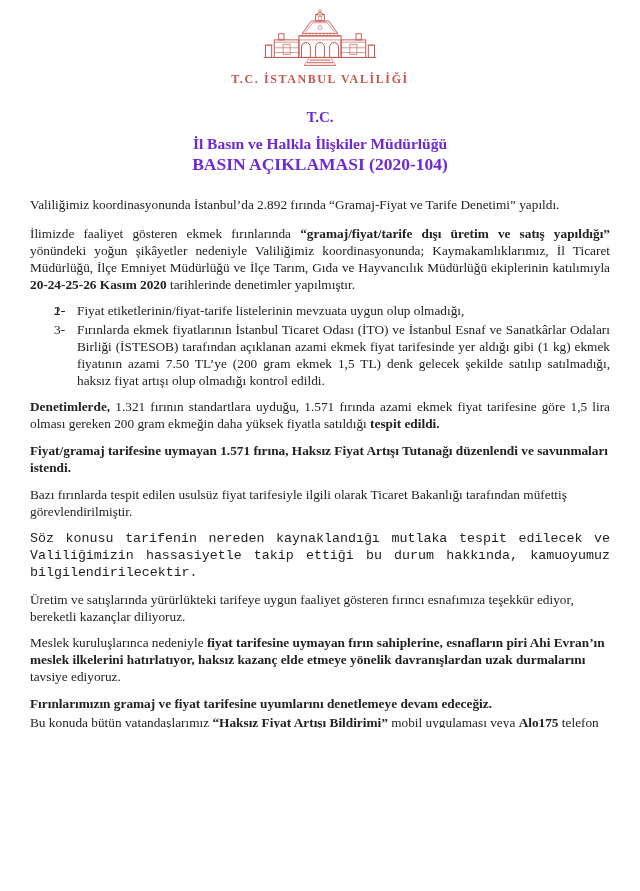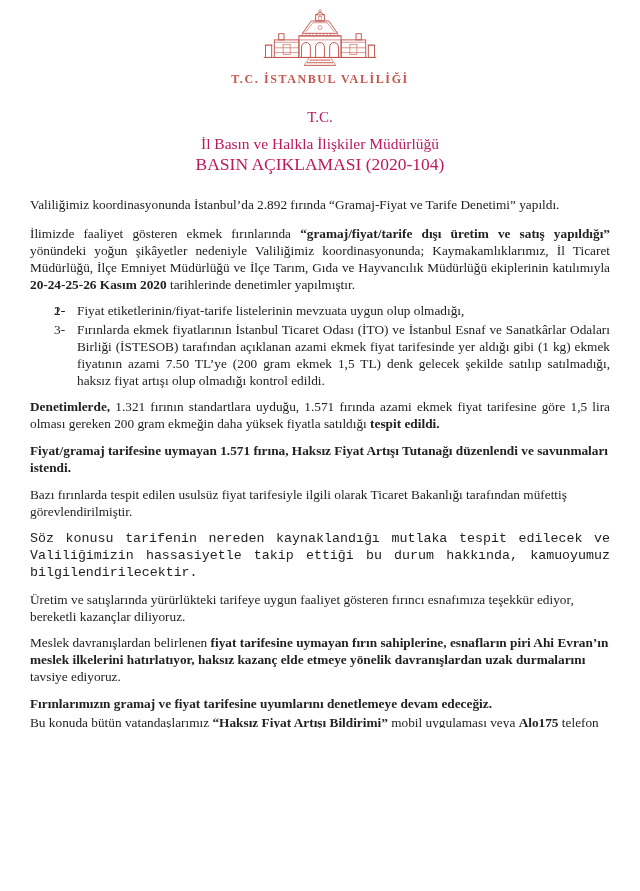--- a/index.html
+++ b/index.html
@@ -10,21 +10,21 @@
     margin: 0 auto; position: relative;
   }
   .logo-wrap { text-align: center; padding-top: 8px; }
   .logo-wrap svg { display: block; margin: 0 auto; }
   .lg { stroke: var(--logo); fill: none; stroke-width: 1.1; }
   .lg-thin { stroke: var(--logo); fill: none; stroke-width: 0.7; }
   .logo-text {
     font-size: 12px; font-weight: bold; letter-spacing: 1.6px;
     color: var(--logo); margin-top: 2px; font-family: "Liberation Serif", serif;
   }
-  .hdr { text-align: center; font-weight: normal; color: #be185d; }
+  .hdr { text-align: center; font-weight: bold; color: #6d28d9; }
   .hdr-tc { font-size: 15px; line-height: 17px; margin-top: 22px; }
   .hdr-valilik { font-size: 15px; line-height: 18px; }
   .hdr-mudurluk { font-size: 15.5px; line-height: 18px; margin-top: 9px; }
   .doc-title { font-size: 17.5px; line-height: 23px; margin-top: 13px; }
   .doc-title2 { margin-top: 0; }
   .doc-body { margin: 20px 30px 0 30px; font-size: 13.3px; line-height: 17px; }
   .para { margin: 0 0 10px 0; }
   .para b { font-weight: bold; }
   .li { position: relative; padding-left: 47px; margin-bottom: 2px; }
   .li .num { position: absolute; left: 24px; top: 0; }
@@ -99,19 +99,19 @@
       <p class="para" style="margin-bottom: 12px;"><span>Valiliğimiz koordinasyonunda İstanbul’da 2.892 fırında “Gramaj-Fiyat ve Tarife Denetimi” yapıldı.</span></p>
       <p class="para" style="text-align: justify; margin-bottom: 9px;"><span>İlimizde faaliyet gösteren ekmek fırınlarında </span><b>“gramaj/fiyat/tarife dışı üretim ve satış yapıldığı”</b><span> yönündeki yoğun şikâyetler nedeniyle Valiliğimiz koordinasyonunda; Kaymakamlıklarımız, İl Ticaret Müdürlüğü, İlçe Emniyet Müdürlüğü ve İlçe Tarım, Gıda ve Hayvancılık Müdürlüğü ekiplerinin katılımıyla </span><b>20-24-25-26 Kasım 2020</b><span> tarihlerinde denetimler yapılmıştır.</span></p>
       <p class="para li" style="margin-bottom: 2px;"><span class="num">1-</span></p>
       <p class="para li" style="margin-bottom: 2px;"><span class="num">2-</span><span>Fiyat etiketlerinin/fiyat-tarife listelerinin mevzuata uygun olup olmadığı,</span></p>
       <p class="para li" style="text-align: justify; margin-bottom: 9px;"><span class="num">3-</span><span>Fırınlarda ekmek fiyatlarının İstanbul Ticaret Odası (İTO) ve İstanbul Esnaf ve Sanatkârlar Odaları Birliği (İSTESOB) tarafından açıklanan azami ekmek fiyat tarifesinde yer aldığı gibi (1 kg) ekmek fiyatının azami 7.50 TL’ye (200 gram ekmek 1,5 TL) denk gelecek şekilde satılıp satılmadığı, haksız fiyat artışı olup olmadığı kontrol edildi.</span></p>
       <p class="para" style="text-align: justify; margin-bottom: 10px;"><b>Denetimlerde,</b><span> 1.321 fırının standartlara uyduğu, 1.571 fırında azami ekmek fiyat tarifesine göre 1,5 lira olması gereken 200 gram ekmeğin daha yüksek fiyatla satıldığı </span><b>tespit edildi.</b></p>
       <p class="para" style="margin-bottom: 10px;"><b>Fiyat/gramaj tarifesine uymayan 1.571 fırına, Haksız Fiyat Artışı Tutanağı düzenlendi ve savunmaları istendi.</b></p>
       <p class="para" style="margin-bottom: 10px;"><span>Bazı fırınlarda tespit edilen usulsüz fiyat tarifesiyle ilgili olarak Ticaret Bakanlığı tarafından müfettiş görevlendirilmiştir.</span></p>
       <p class="para" style="text-align: justify; margin-bottom: 10px; font-family: Liberation Mono, monospace;"><span>Söz konusu tarifenin nereden kaynaklandığı mutlaka tespit edilecek ve Valiliğimizin hassasiyetle takip ettiği bu durum hakkında, kamuoyumuz bilgilendirilecektir.</span></p>
       <p class="para" style="margin-bottom: 9px;"><span>Üretim ve satışlarında yürürlükteki tarifeye uygun faaliyet gösteren fırıncı esnafımıza teşekkür ediyor, bereketli kazançlar diliyoruz.</span></p>
-      <p class="para" style="margin-bottom: 10px;"><span>Meslek davranışlardan belirlenen </span><b>fiyat tarifesine uymayan fırın sahiplerine, esnafların piri Ahi Evran’ın meslek ilkelerini hatırlatıyor, haksız kazanç elde etmeye yönelik davranışlardan uzak durmalarını</b><span> tavsiye ediyoruz.</span></p>
+      <p class="para" style="margin-bottom: 10px;"><span>Meslek kuruluşlarınca nedeniyle </span><b>fiyat tarifesine uymayan fırın sahiplerine, esnafların piri Ahi Evran’ın meslek ilkelerini hatırlatıyor, haksız kazanç elde etmeye yönelik davranışlardan uzak durmalarını</b><span> tavsiye ediyoruz.</span></p>
       <p class="para" style="margin-bottom: 2px;"><b>Fırınlarımızın gramaj ve fiyat tarifesine uyumlarını denetlemeye devam edeceğiz.</b></p>
       <p class="para" style="margin-bottom: 8px;"><span>Bu konuda bütün vatandaşlarımız </span><b>“Haksız Fiyat Artışı Bildirimi”</b><span> mobil uygulaması veya </span><b>Alo175</b><span> telefon hattı üzerinden başvuru yapabilmektedir.</span></p>
       <p class="para" style="margin-bottom: 0px;"><span>Kamuoyuna saygıyla duyurulur. 28.11.2020 - Saat 15.30</span></p>
     </div>
 
 </div>
 
 </body></html>

